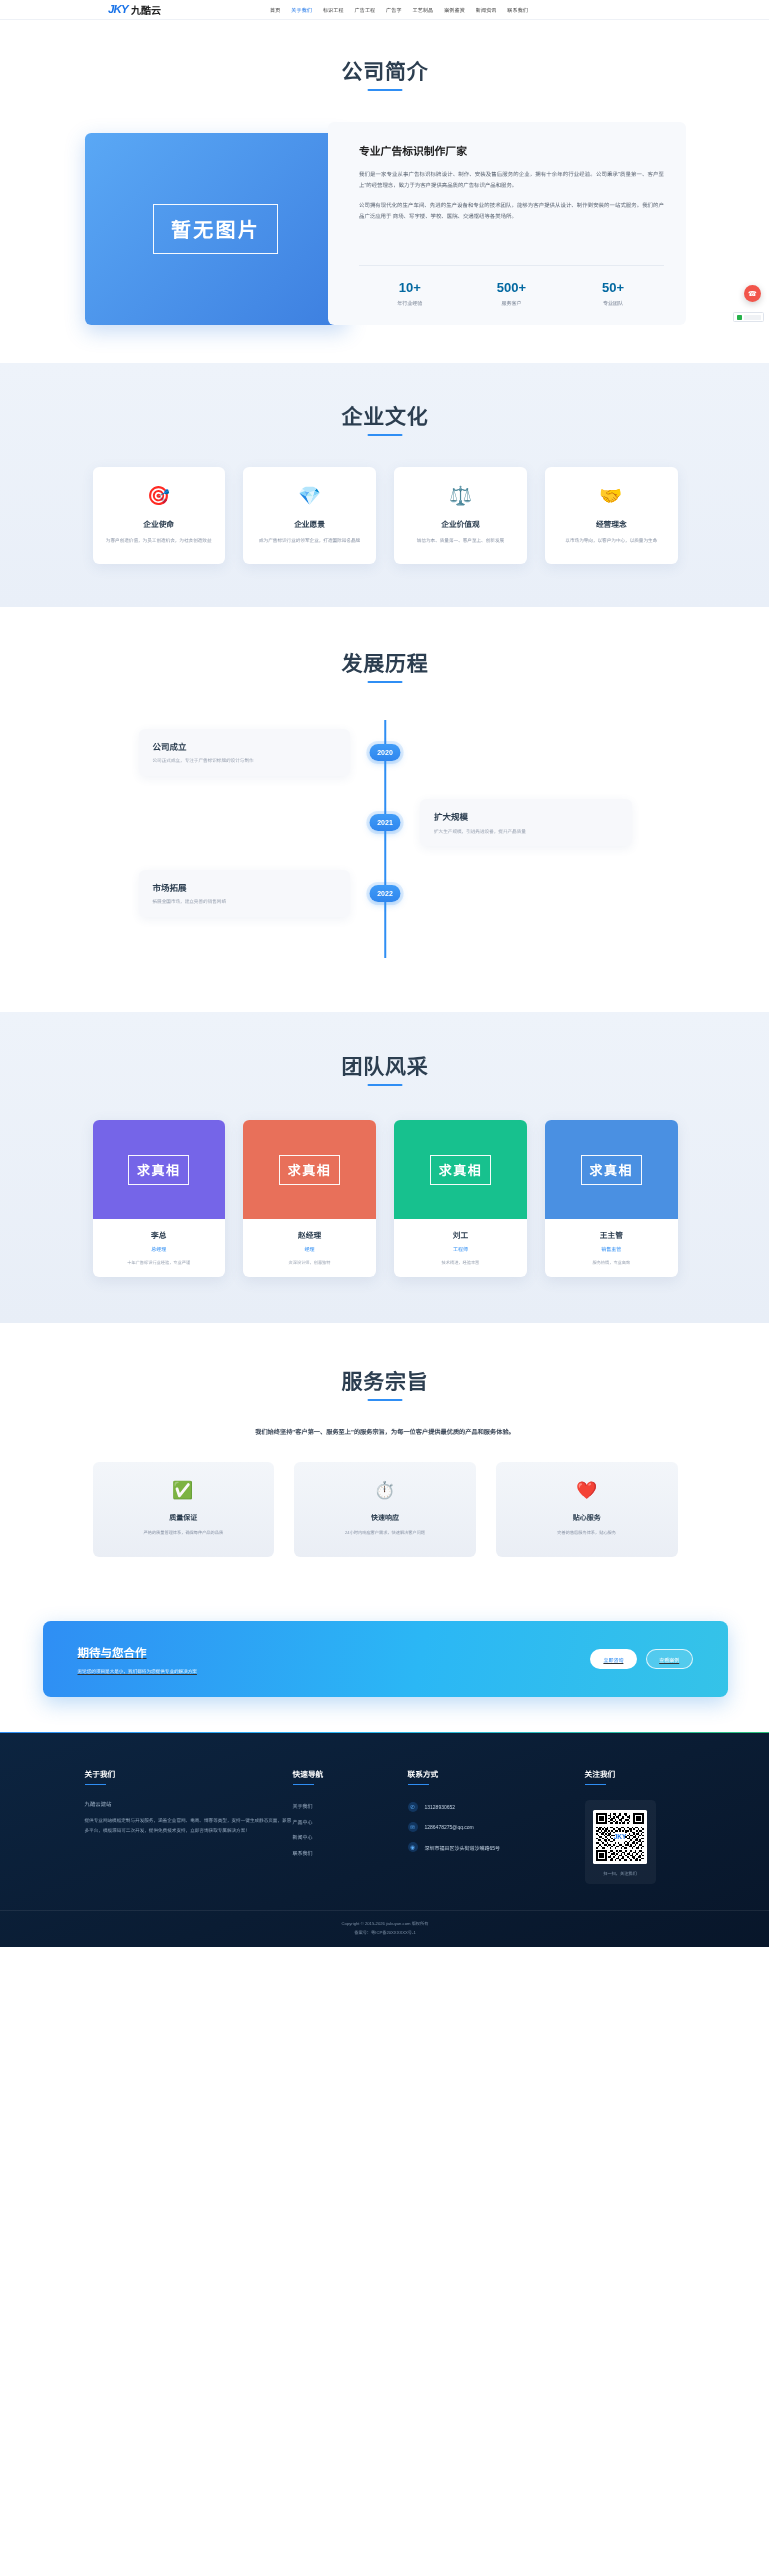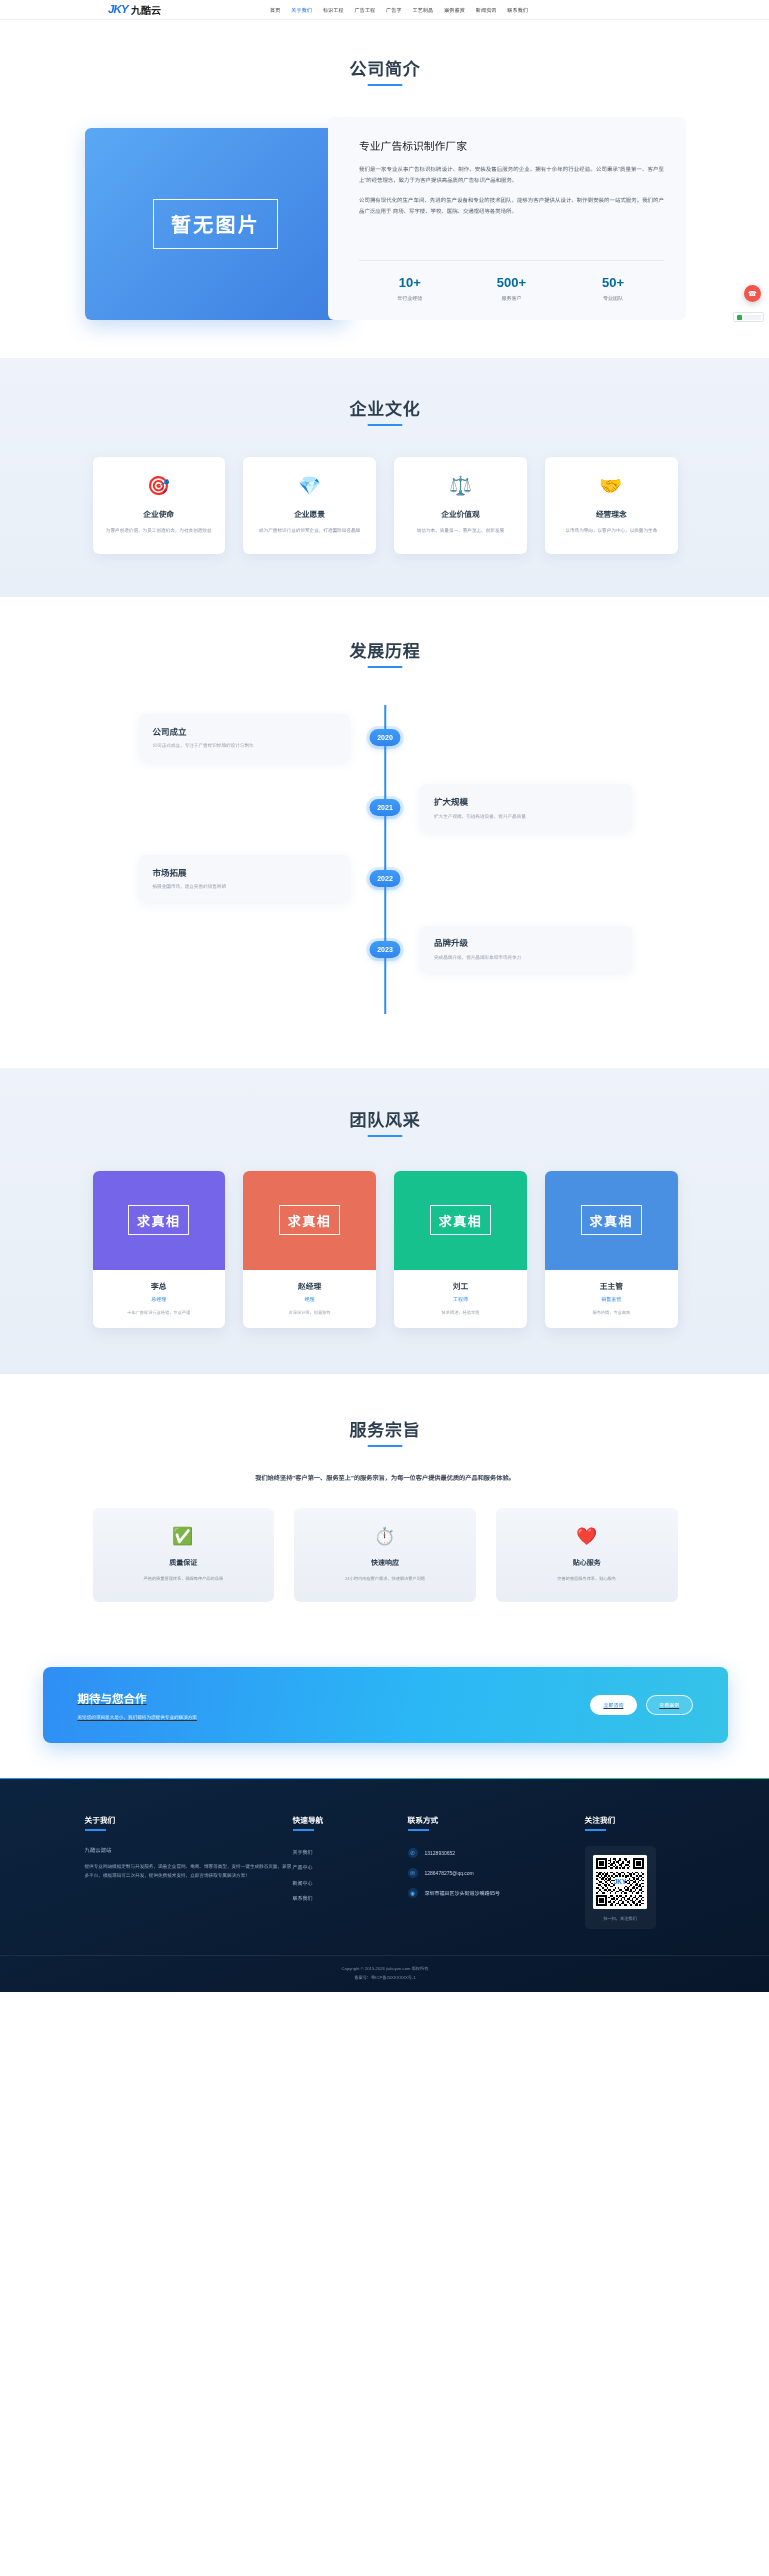--- a/index.html
+++ b/index.html
@@ -33,21 +33,21 @@
   .nav { display:flex; align-items:center; gap:10.8px; margin-left:109px; }
   .nav a {
     font-size:5px; color:#444; text-decoration:none; white-space:nowrap;
     letter-spacing:0.2px;
   }
   .nav a.active { color:#1a73e8; }
 
   
   .sec-title-wrap { text-align:center; }
   .sec-title {
-    font-size:17px; font-weight:bold; color:#2c3e50; letter-spacing:0.8px;
+    font-size:21px; font-weight:bold; color:#2c3e50; letter-spacing:0.8px;
     display:inline-block; padding-bottom:6.2px; position:relative;
   }
   .sec-title:after {
     content:""; position:absolute; left:50%; transform:translateX(-50%);
     bottom:0; width:35px; height:2.3px; background:#2f8ef4; border-radius:1.5px;
   }
 
   
   .s-profile { background:#ffffff; padding:35px 0 38px; }
   .profile-body {
@@ -66,21 +66,21 @@
     border:1.5px solid rgba(255,255,255,.95);
     color:#fff; font-size:20px; font-weight:bold; letter-spacing:2.3px;
     padding:9.2px 17px;
   }
   .profile-text {
     flex:1; background:#f7f9fc; border-radius:6.2px;
     padding:20px 21.6px 18.5px 31px; margin-left:-18.5px;
     display:flex; flex-direction:column;
   }
   .profile-h {
-    font-size:10.8px; font-weight:normal; color:#222; margin-bottom:10.8px;
+    font-size:10.8px; font-weight:bold; color:#222; margin-bottom:10.8px;
   }
   .profile-p {
     font-size:5.4px; line-height:2.0; color:#5a6472; margin-bottom:9.2px;
     text-align:justify;
   }
   .profile-stats {
     display:flex; gap:0; margin-top:auto; padding-top:14px;
     border-top:0.8px solid #e6ebf2;
   }
   .stat { flex:1; text-align:center; }
@@ -392,30 +392,20 @@
         <div class="tl-side">
           <div class="tl-card">
             <div class="tl-h">市场拓展</div>
             <div class="tl-p">拓展全国市场，建立完善的销售网络</div>
           </div>
         </div>
         <div class="tl-side"></div>
         <div class="tl-year">2022</div>
       </div>
 
-      <div class="tl-row right">
-        <div class="tl-side"></div>
-        <div class="tl-side">
-          <div class="tl-card">
-            <div class="tl-h">品牌升级</div>
-            <div class="tl-p">完成品牌升级，提升品牌形象和市场竞争力</div>
-          </div>
-        </div>
-        <div class="tl-year">2023</div>
-      </div>
 
 
     </div>
   </section>
 
   <section class="s-team">
     <div class="sec-title-wrap">
       <h2 class="sec-title">团队风采</h2>
     </div>
     <div class="team-grid">

